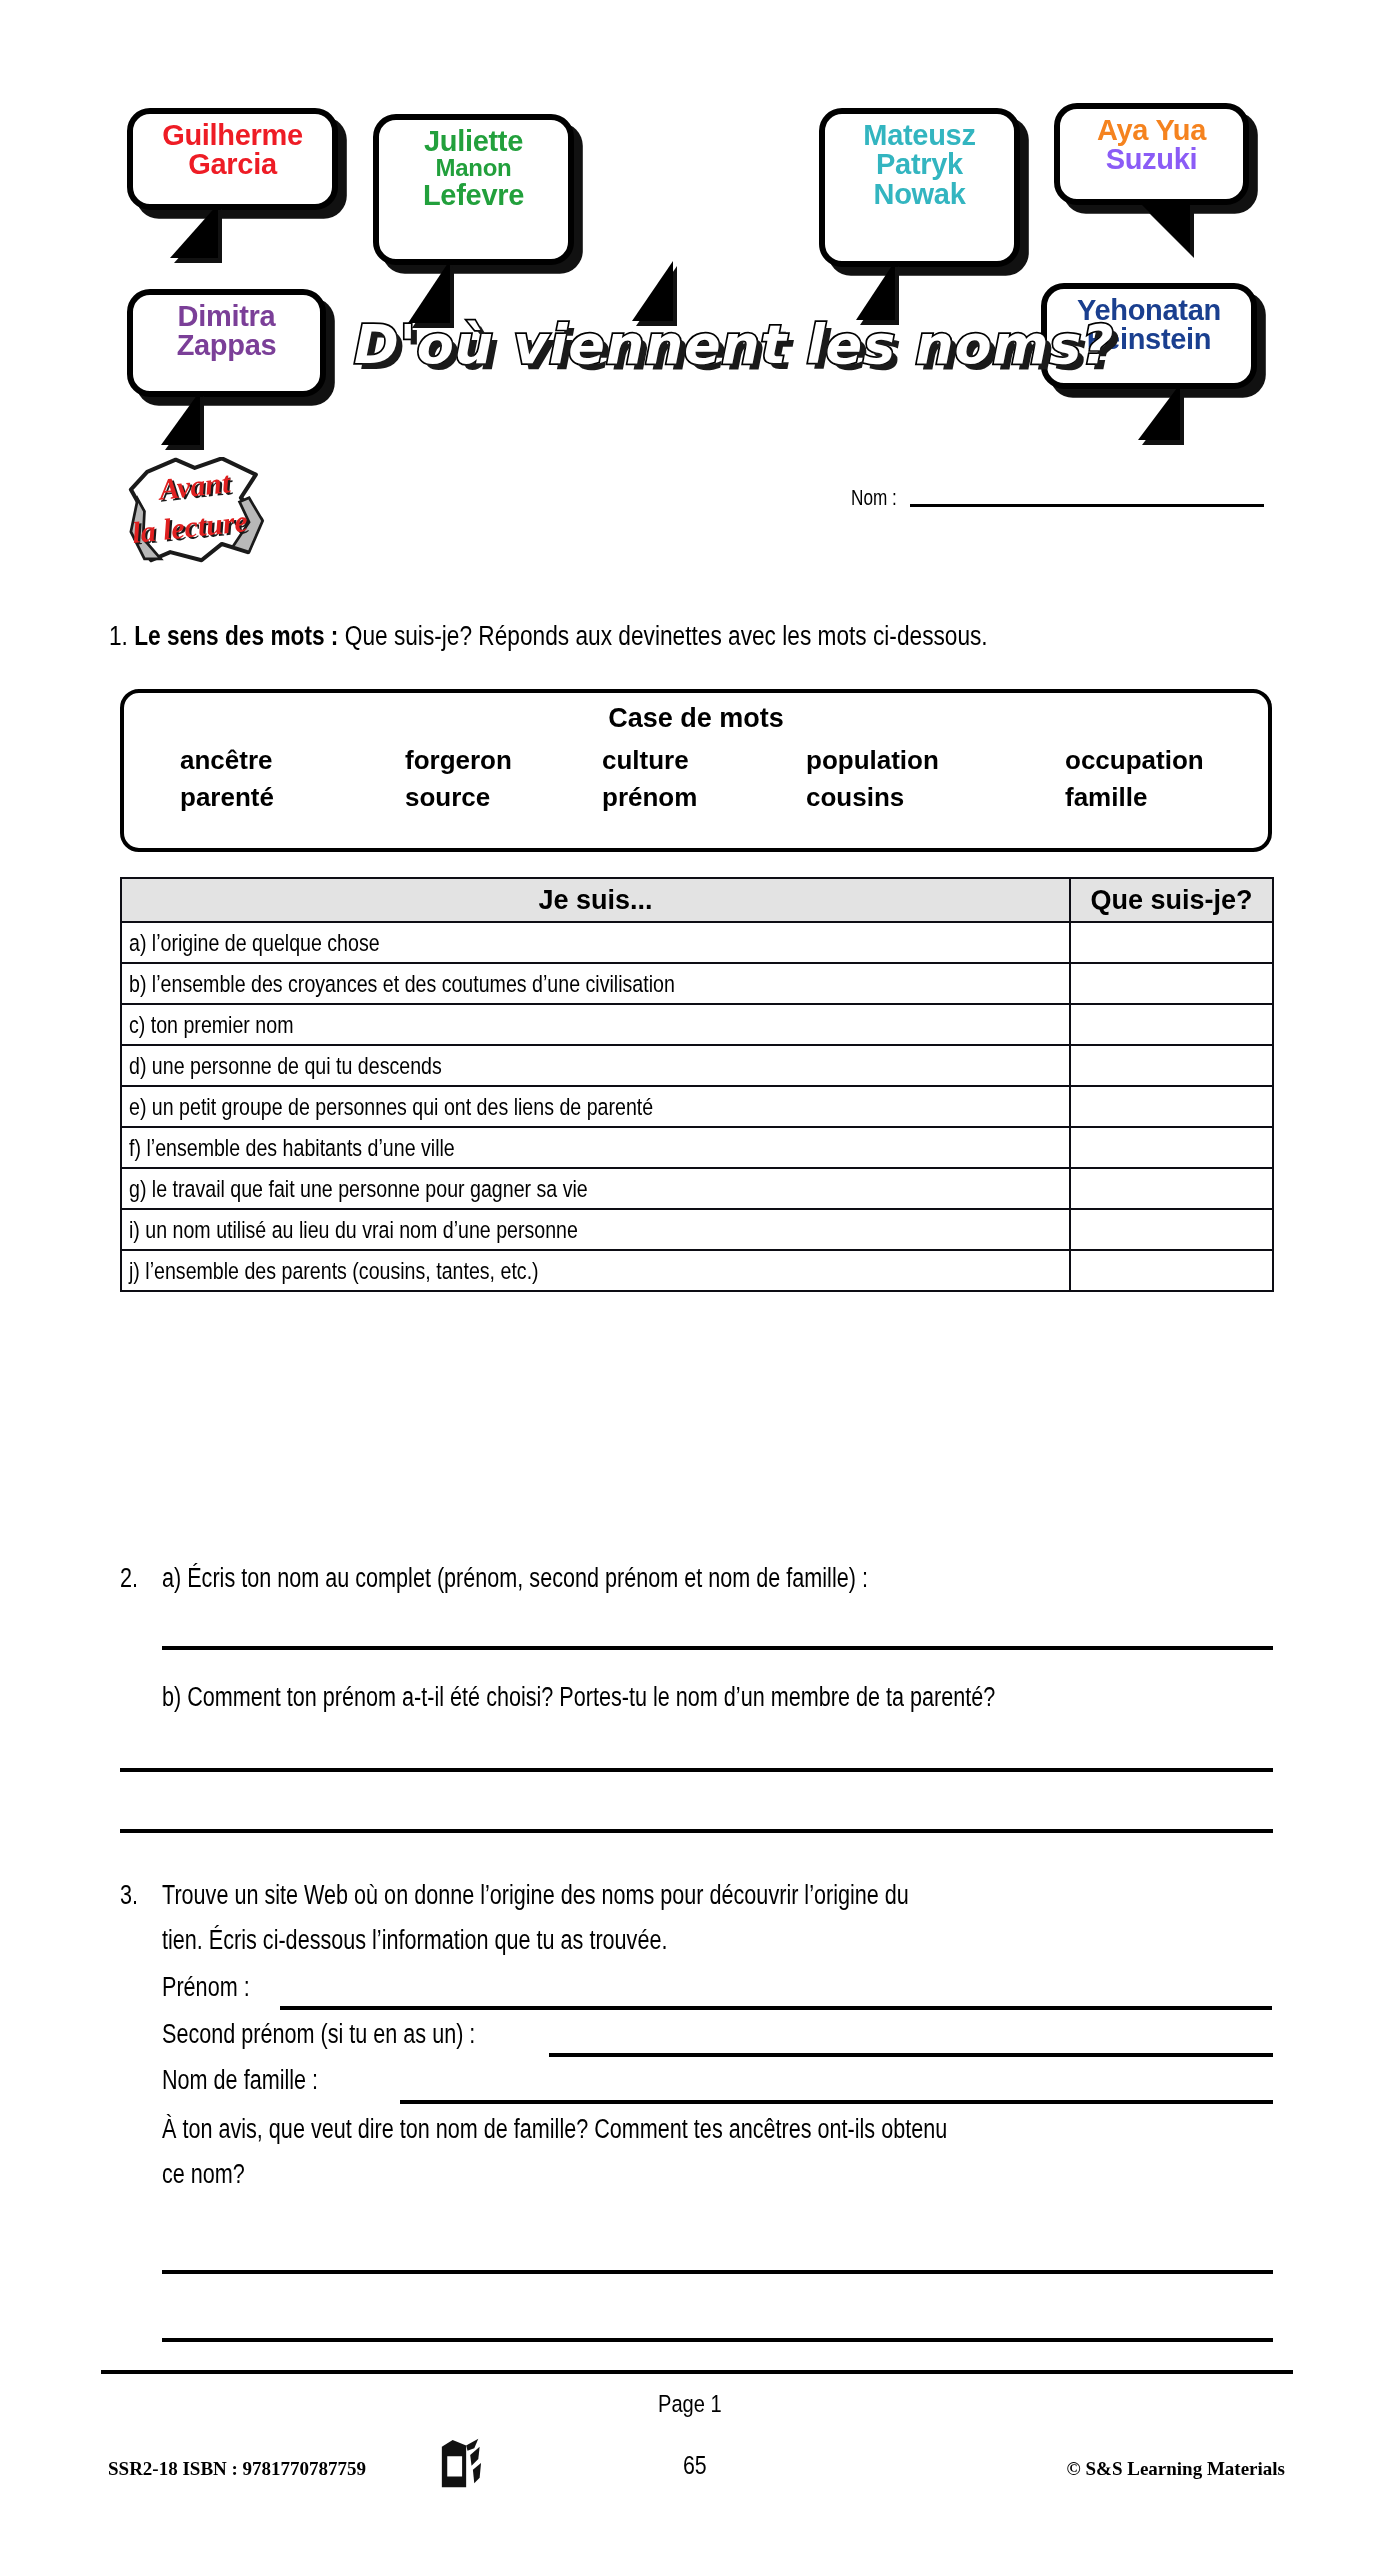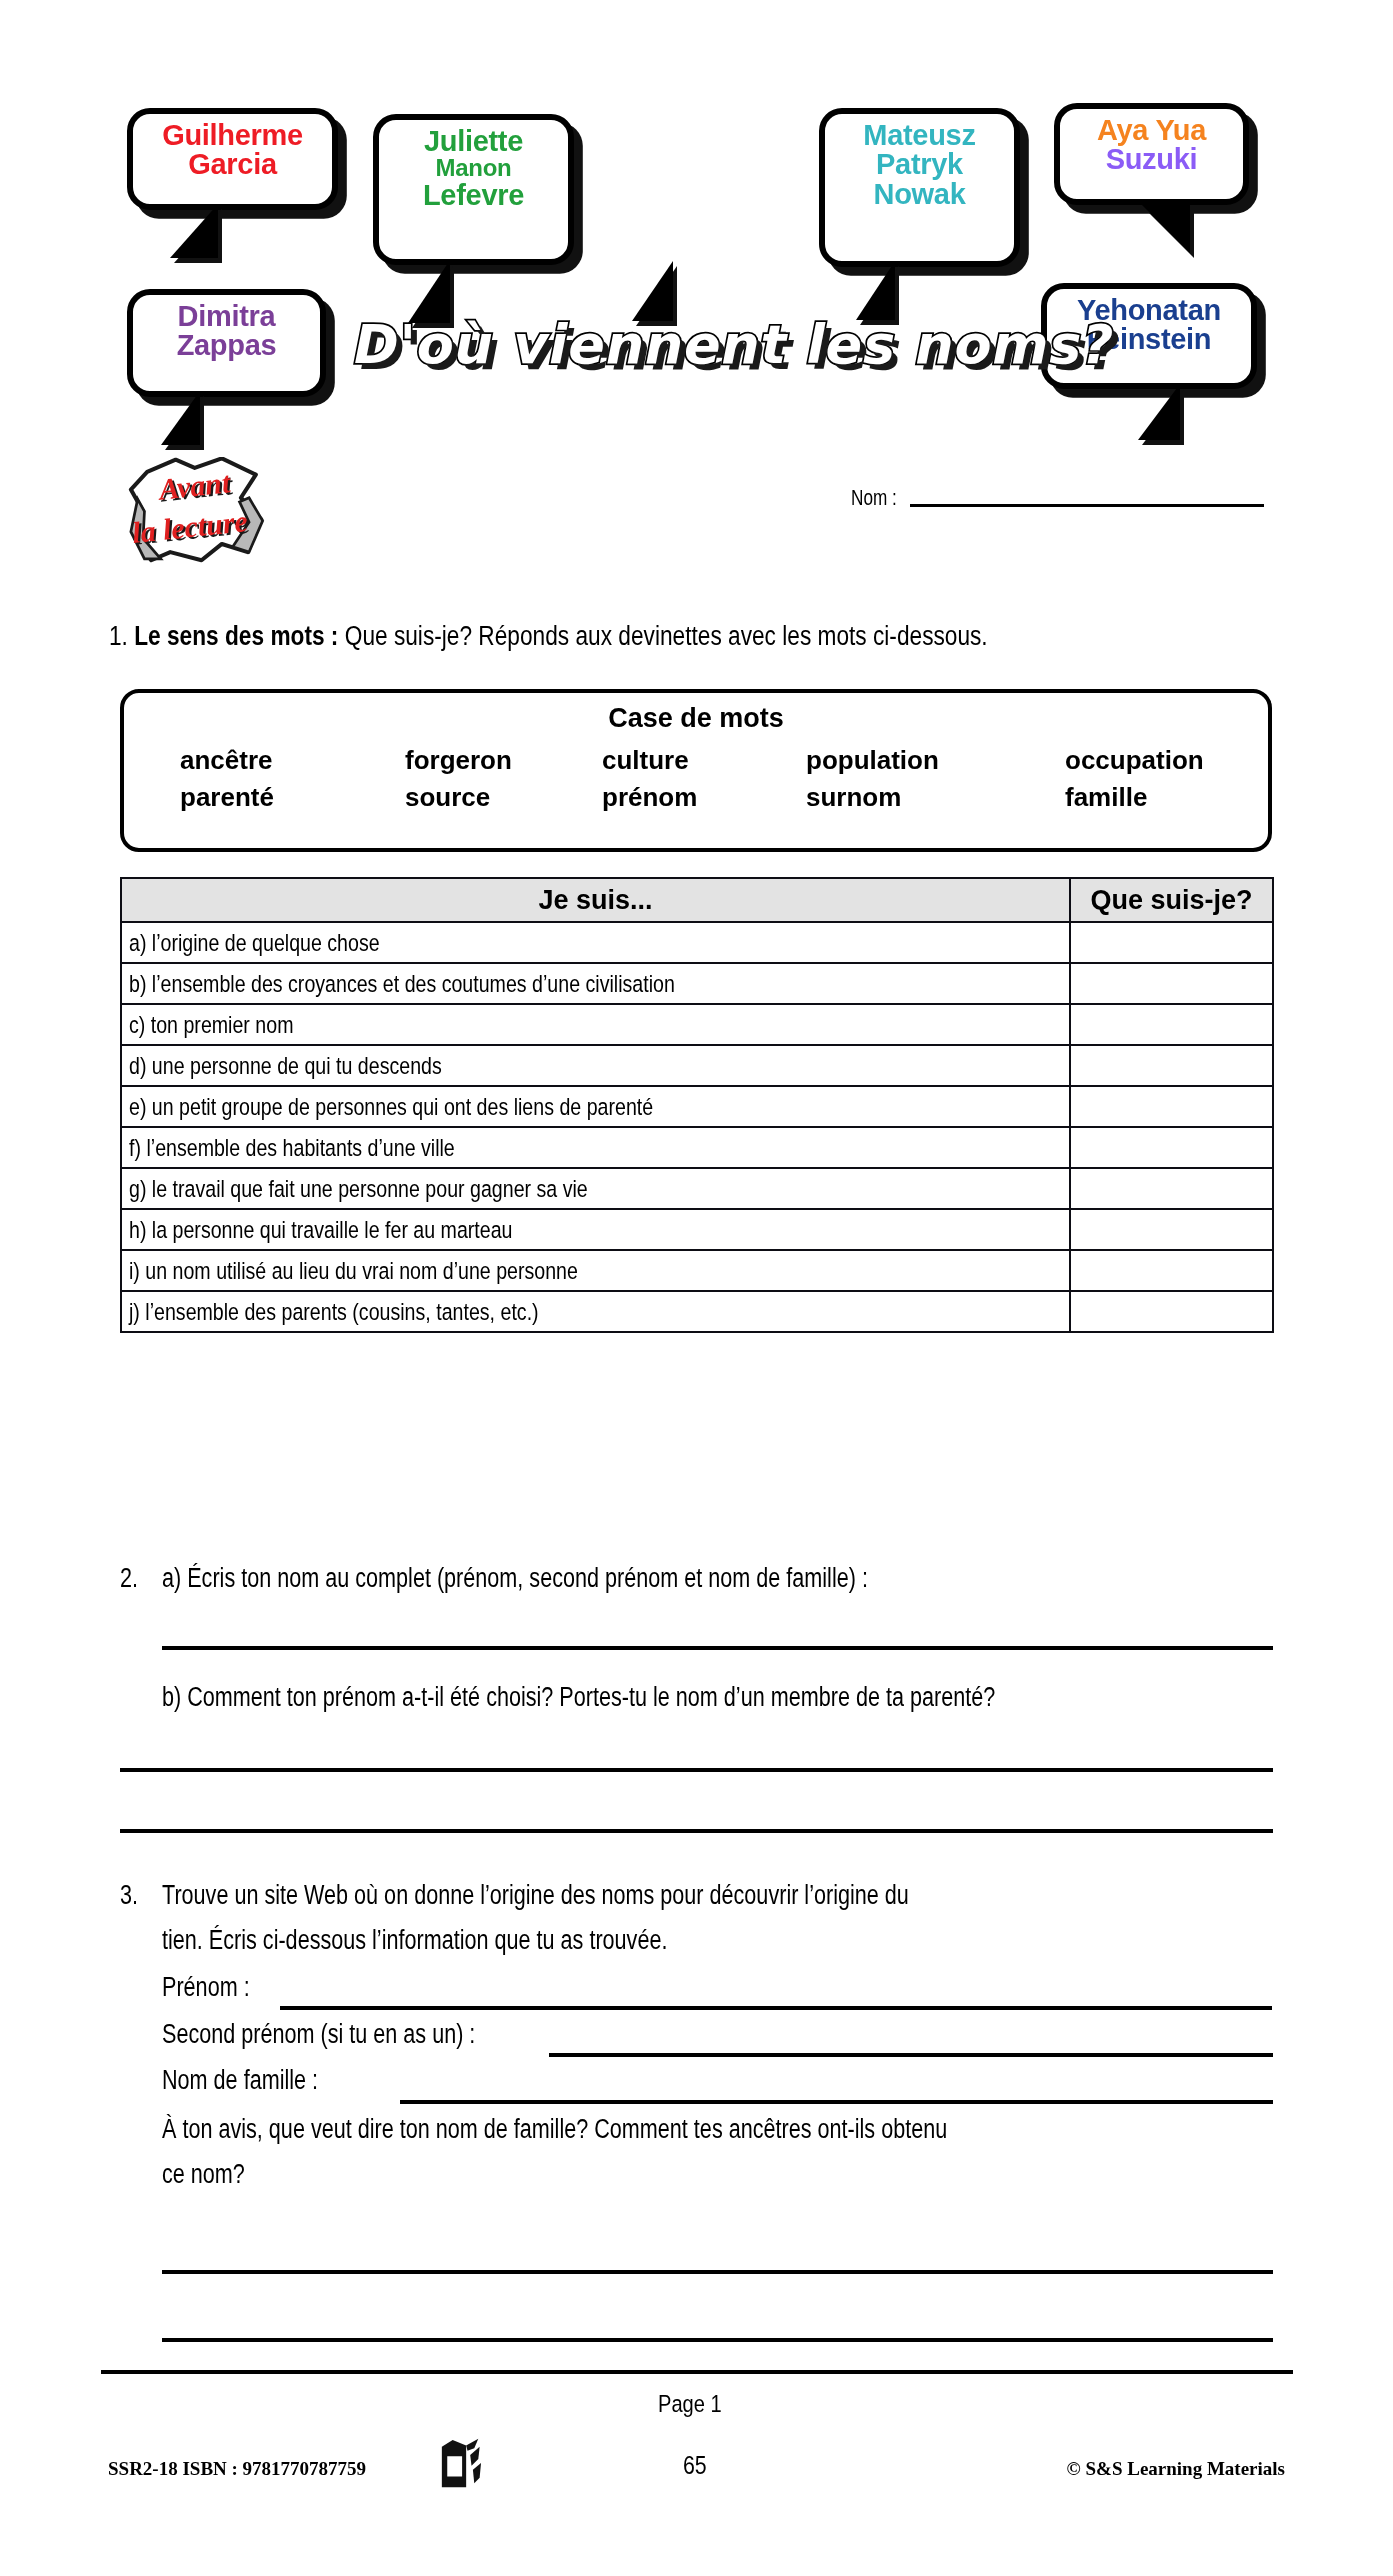--- a/index.html
+++ b/index.html
@@ -325,21 +325,21 @@
     <div class="wordbox-title">Case de mots</div>
     <div class="wordbox-grid">
       <span>ancêtre</span>
       <span>forgeron</span>
       <span>culture</span>
       <span>population</span>
       <span>occupation</span>
       <span>parenté</span>
       <span>source</span>
       <span>prénom</span>
-      <span>surnom</span>
+      <span>cousins</span>
       <span>famille</span>
     </div>
   </div>
 
   <table class="rtable">
     <colgroup>
         <col class="c-desc">
         <col class="c-ans">
       </colgroup>
     <thead>
@@ -368,24 +368,20 @@
       <tr>
         <td class="desc"><span class="cond">e) un petit groupe de personnes qui ont des liens de parenté</span></td>
         <td class="ans"></td>
       </tr>
       <tr>
         <td class="desc"><span class="cond">f) l’ensemble des habitants d’une ville</span></td>
         <td class="ans"></td>
       </tr>
       <tr>
         <td class="desc"><span class="cond">g) le travail que fait une personne pour gagner sa vie</span></td>
-        <td class="ans"></td>
-      </tr>
-      <tr>
-        <td class="desc"><span class="cond">h) la personne qui travaille le fer au marteau</span></td>
         <td class="ans"></td>
       </tr>
       <tr>
         <td class="desc"><span class="cond">i) un nom utilisé au lieu du vrai nom d’une personne</span></td>
         <td class="ans"></td>
       </tr>
       <tr>
         <td class="desc"><span class="cond">j) l’ensemble des parents (cousins, tantes, etc.)</span></td>
         <td class="ans"></td>
       </tr>

